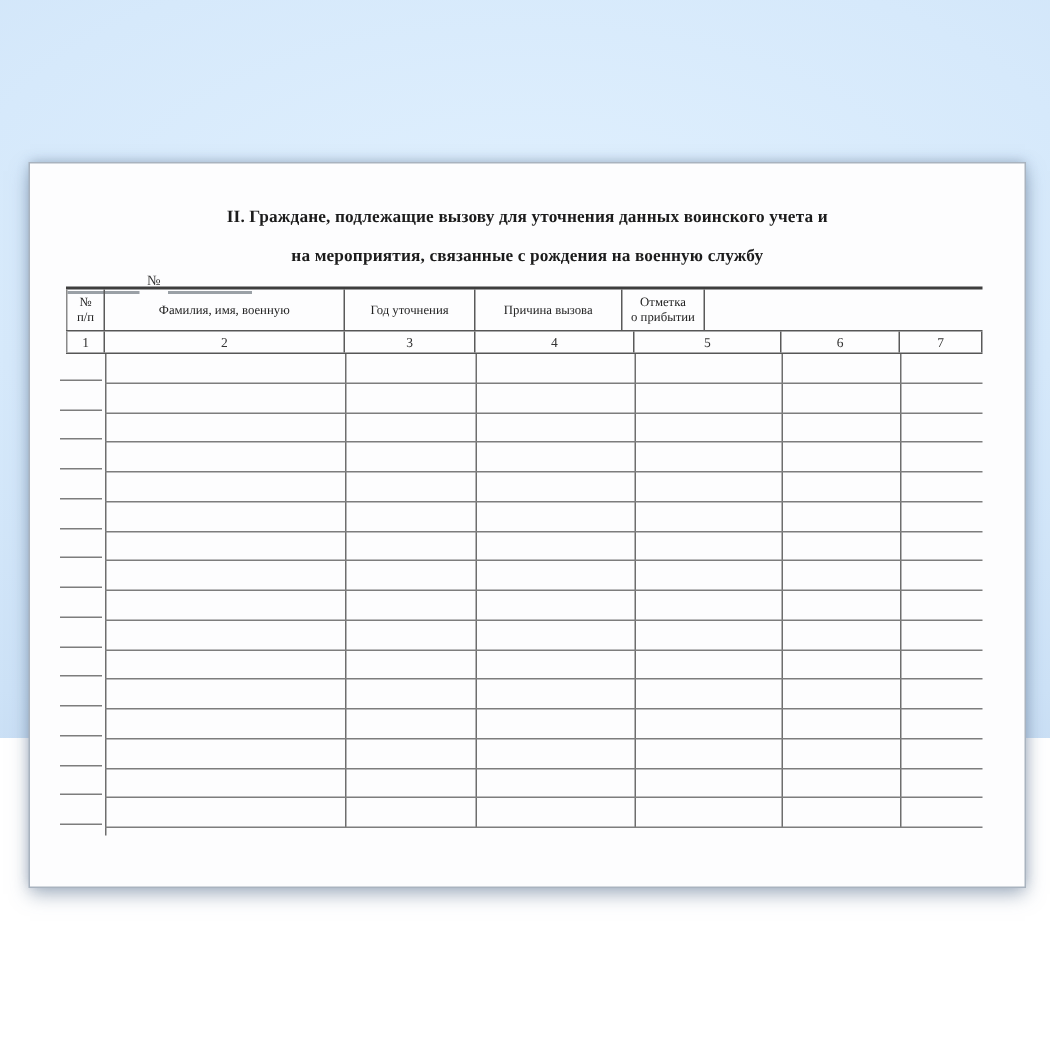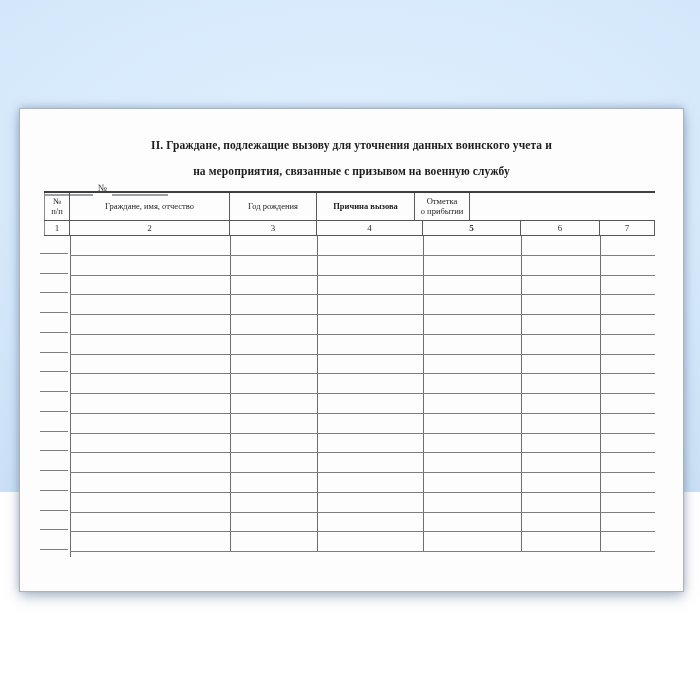--- a/index.html
+++ b/index.html
@@ -53,51 +53,51 @@
     border-bottom: 1px solid #565656;
   }
   .n-cell {
     box-sizing: border-box; flex: 0 0 auto;
     border-right: 1px solid #5a5a5a;
     display: flex; align-items: center; justify-content: center;
     font-size: 9px; color: #333;
   }
   .n-cell.c0 { border-left: 1px solid #8a8a8a; }
   .w0 { width: 26px; } .w1 { width: 160px; } .w2 { width: 87px; }
-  .w3 { width: 106px; } .w4 { width: 98px; font-weight: bold; } .w5 { width: 79px; } .w6 { width: 55px; }
+  .w3 { width: 106px; } .w4 { width: 98px; } .w5 { width: 79px; } .w6 { width: 55px; }
 
   .data-grid { position: relative; height: 316px; }
   .vline { position: absolute; top: 0; width: 1px; background: #6e6e6e; }
   .hline { position: absolute; height: 1px; background: #7d7d7d; }
   .hline.main { left: 26px; right: 0; }
   .hline.stub { left: -4px; width: 28px; }
 </style>
 </head>
 <body>
 
 <div class="screen">
   <div class="page">
 
     <div class="title"><span>II. Граждане, подлежащие вызову для уточнения данных воинского учета и</span><br>
-      <span>на мероприятия, связанные с призывом на военную службу</span>
+      <span>на мероприятия, связанные с рождения на военную службу</span>
     </div>
 
     <div class="no-row">
       <div class="blank-seg first"></div>
       <div class="no-label">№</div>
       <div class="blank-seg second"></div>
     </div>
 
     <div class="table">
 
       <div class="header-row">
         <div class="h-cell c0 w0">№
 п/п</div>
-        <div class="h-cell w1">Граждане, имя, отчество</div>
-        <div class="h-cell w2">Год рождения</div>
+        <div class="h-cell w1">Фамилия, имя, военную</div>
+        <div class="h-cell w2">Год уточнения</div>
         <div class="h-cell w4">Причина вызова</div>
         <div class="h-cell w6">Отметка
 о прибытии</div>
       </div>
 
       <div class="numbers-row">
         <div class="n-cell c0 w0">1</div>
         <div class="n-cell w1">2</div>
         <div class="n-cell w2">3</div>
         <div class="n-cell w3">4</div>

